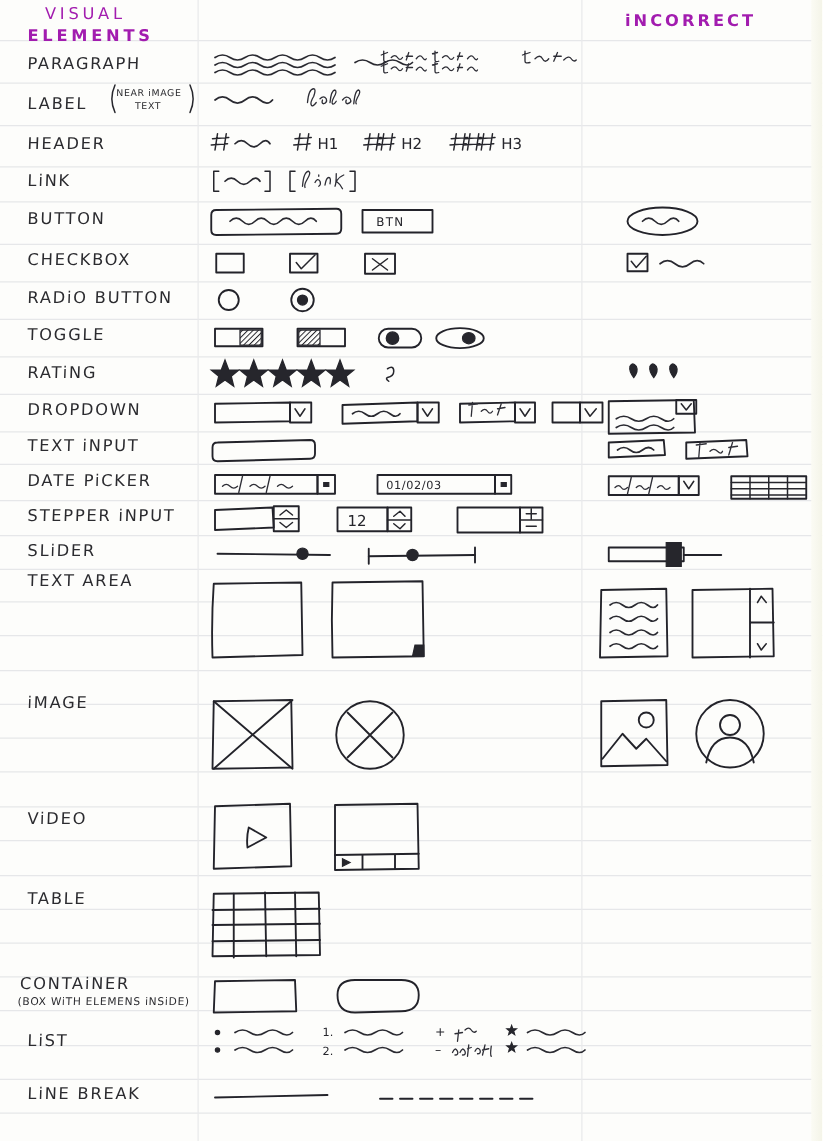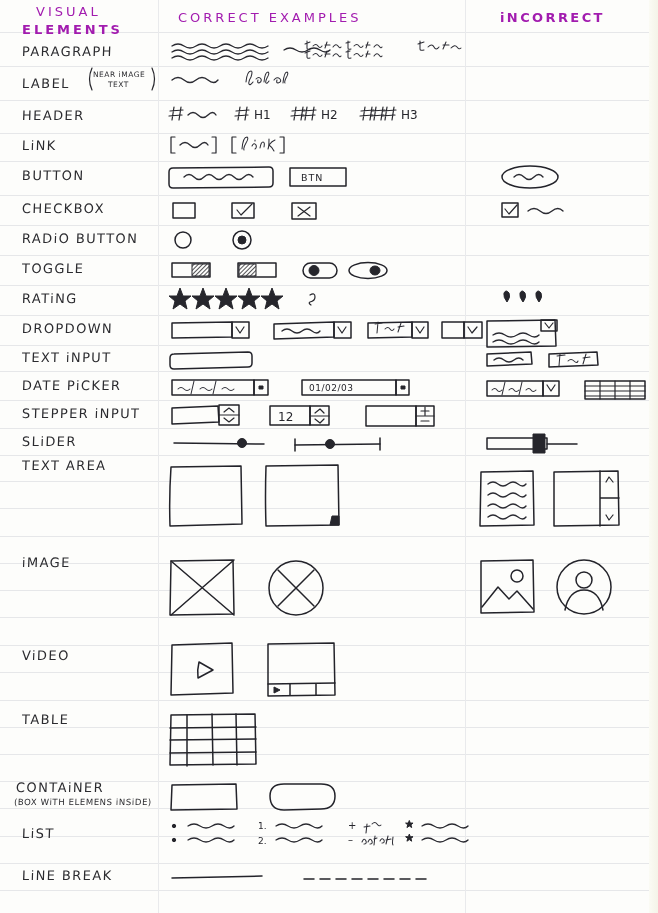--- a/index.html
+++ b/index.html
@@ -146,21 +146,20 @@
   <div class="rule" style="top:836px"></div>
   <div class="rule" style="top:863px"></div>
   <div class="rule" style="top:890px"></div>
 
   <div class="vrule" style="left:158px"></div>
   <div class="vrule" style="left:465px"></div>
   <div class="paper-edge"></div>
 
   <div class="colhead" style="left:36px; top:4px;">VISUAL</div>
   <div class="colhead" style="left:22px; top:22px;font-weight:bold;">ELEMENTS</div>
-  <div class="colhead" style="left:178px; top:10px;">CORRECT EXAMPLES</div>
   <div class="colhead" style="left:500px; top:10px; letter-spacing:2.4px;font-weight:bold;">iNCORRECT</div>
 
   <div class="rowlabel" style="left:22px; top:44px;">PARAGRAPH</div>
   <svg class="ink" style="left:170px; top:40px;" width="290" height="26">
     <path class="scribble" d="M2,6 q6,-4 12,0 t12,0 t12,0 t12,0 t12,0 t12,0 t12,0 t12,0"></path>
     <path class="scribble" d="M2,12 q6,-4 12,0 t12,0 t12,0 t12,0 t12,0 t12,0 t12,0 t12,0"></path>
     <path class="scribble" d="M2,18 q6,-4 12,0 t12,0 t12,0 t12,0 t12,0 t12,0 t12,0 t12,0"></path>
     <path class="scribble" d="M78,10 q6,-4 12,0 t12,0 t12,0 t10,0" transform="translate(36,0)"></path>
 
     <path class="scribble-fine" d="M135,4 l5,-2 m-3,-1 l0,7 q0,2 3,1 M143,6 q3,-3 5,0 t4,0 M155,8 l2,-6 m-2,3 l5,0 M163,7 q3,-4 5,-1 t3,1"></path>

